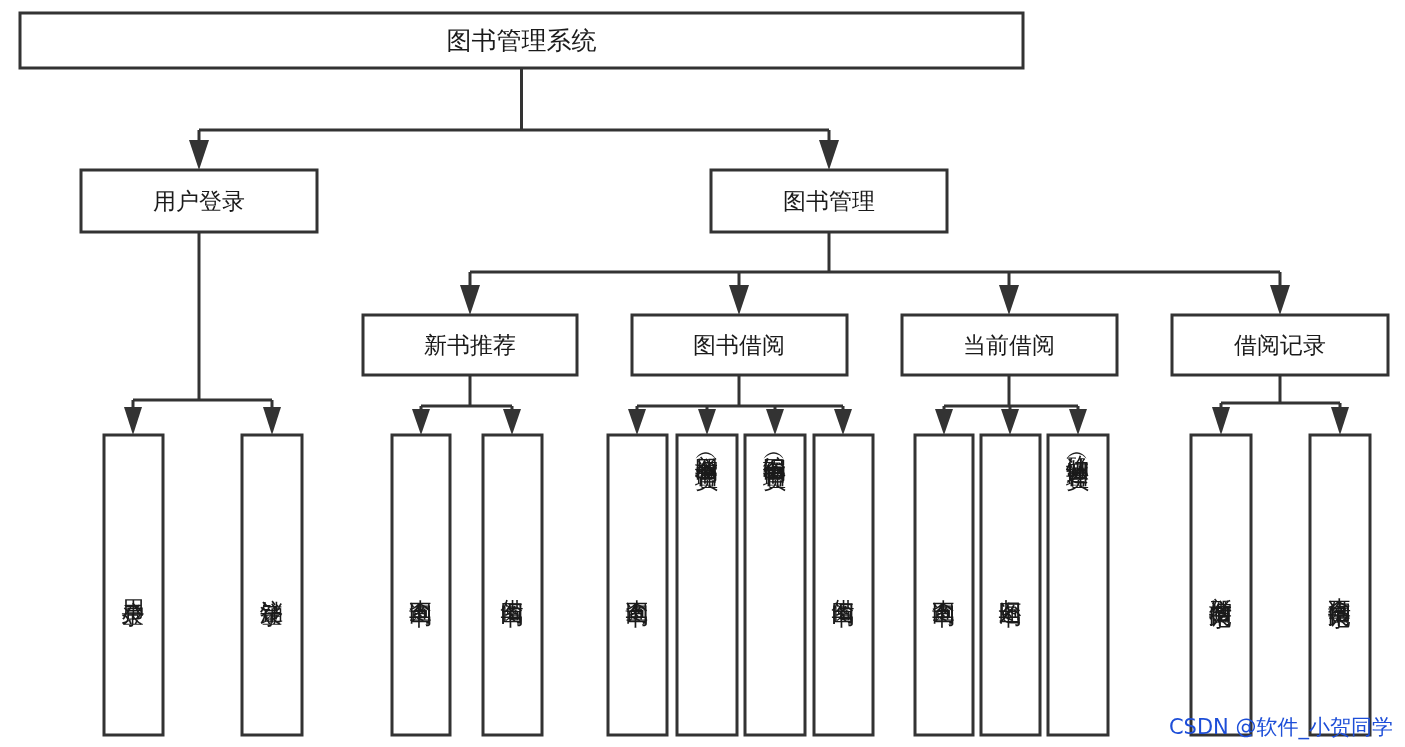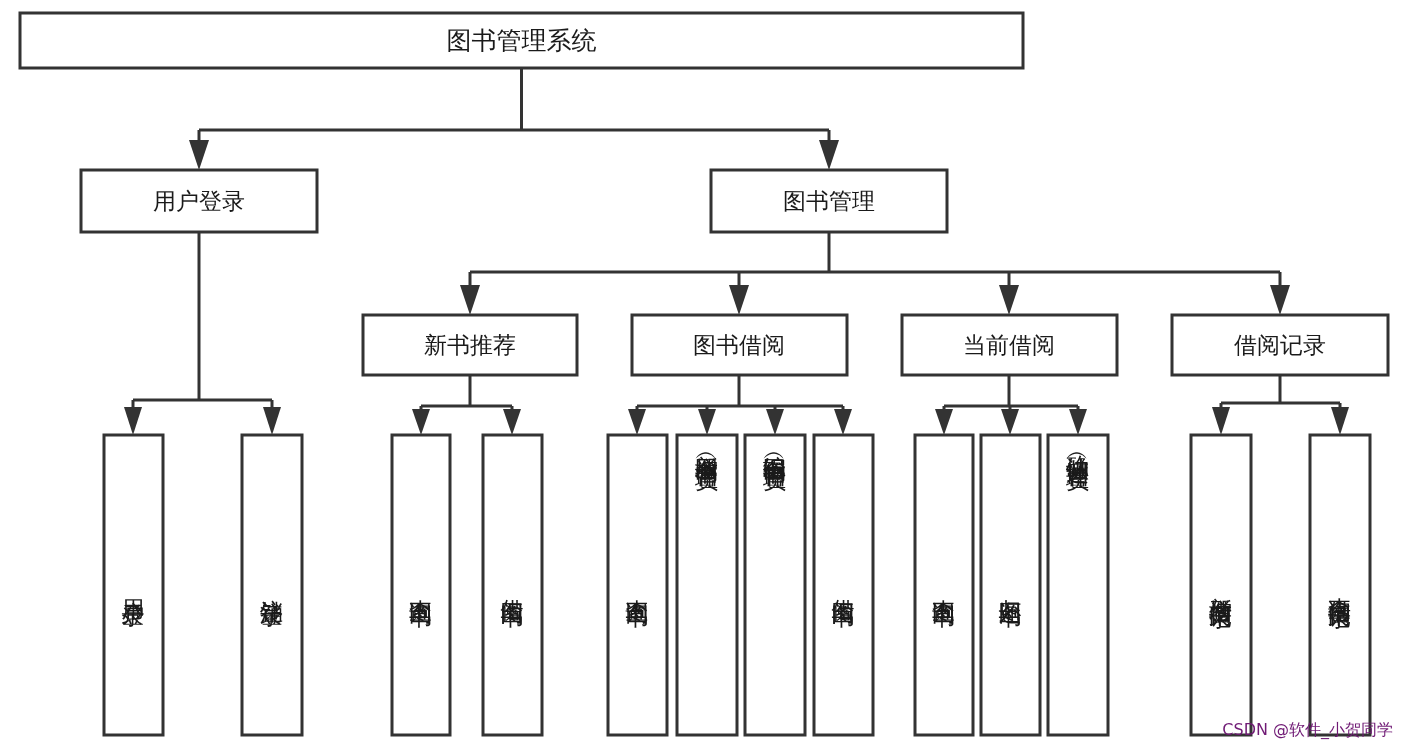--- a/index.html
+++ b/index.html
@@ -65,22 +65,22 @@
     line-height: 1.05;
     letter-spacing: 2px;
     color: #1a1a1a;
     white-space: nowrap;
   }
   #watermark {
     position: absolute;
     right: 12px;
     bottom: 6px;
     font-family: "DejaVu Sans", "Liberation Sans", sans-serif;
-    font-size: 16px;
-    color: #701a75;
+    font-size: 21px;
+    color: #1d4ed8;
     white-space: nowrap;
     pointer-events: none;
   }
 </style>
 </head>
 <body>
 
 <div id="diagram-root">
 
   <svg class="diagram" viewBox="0 0 1405 747">

